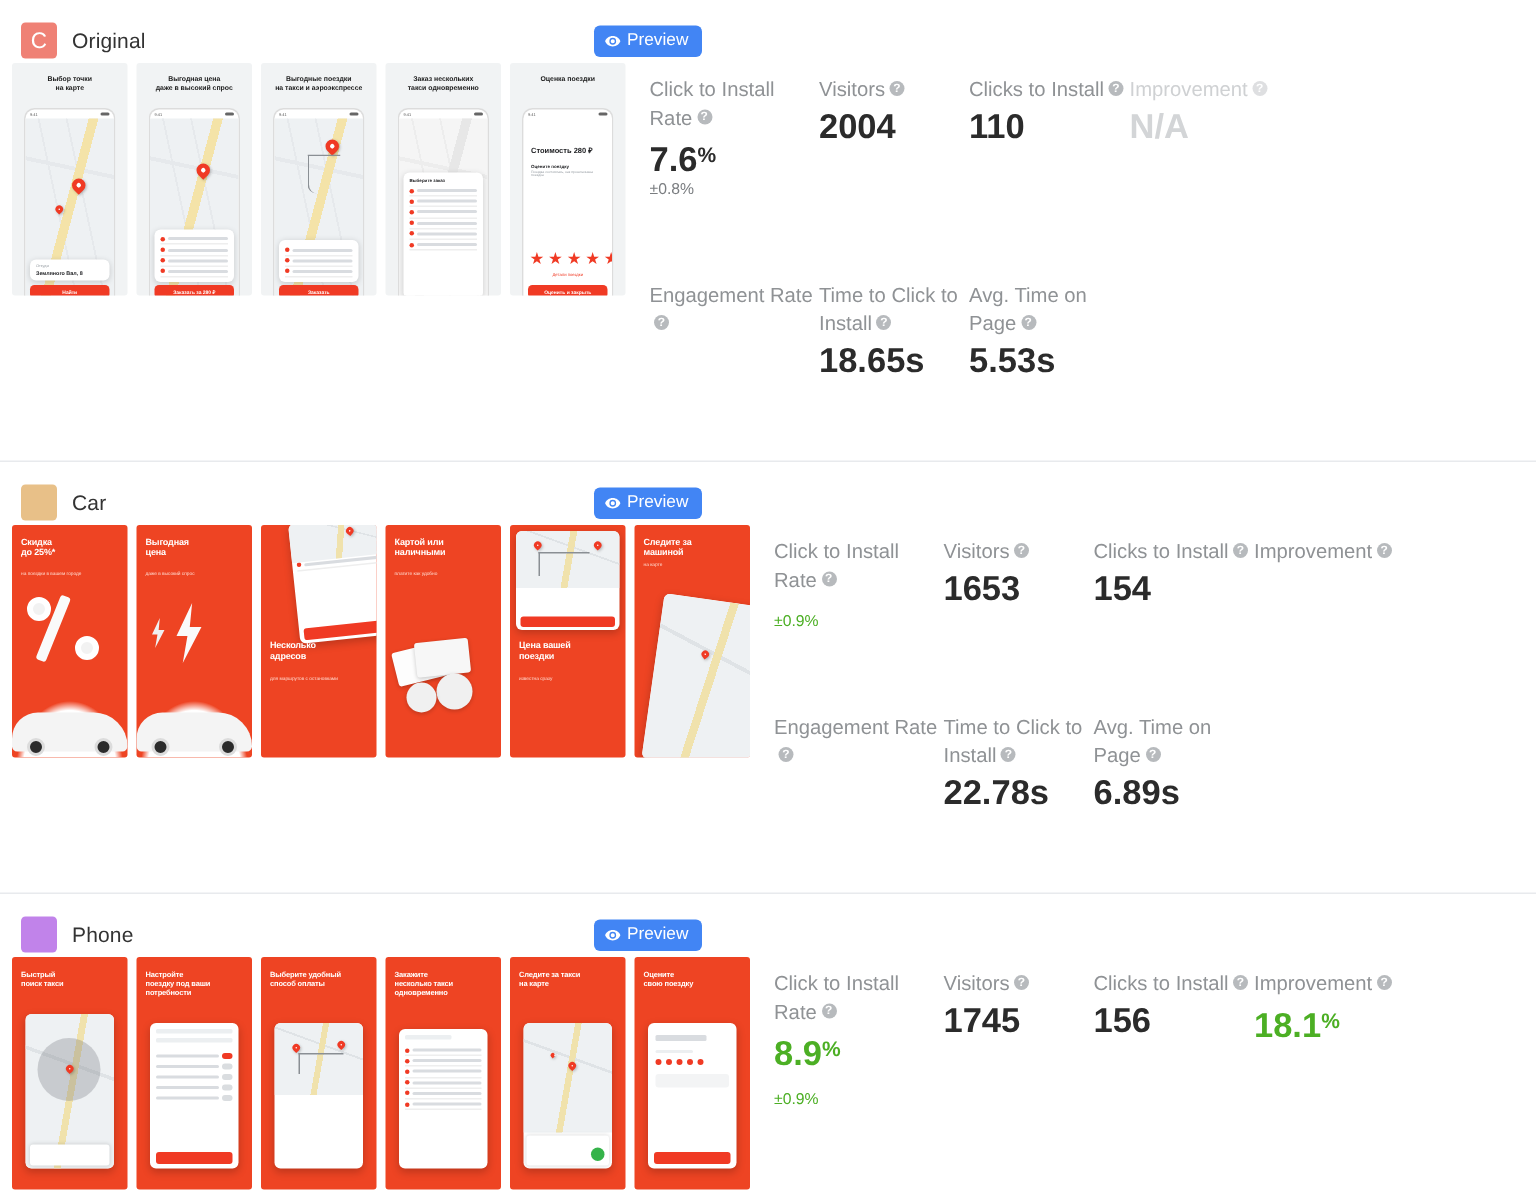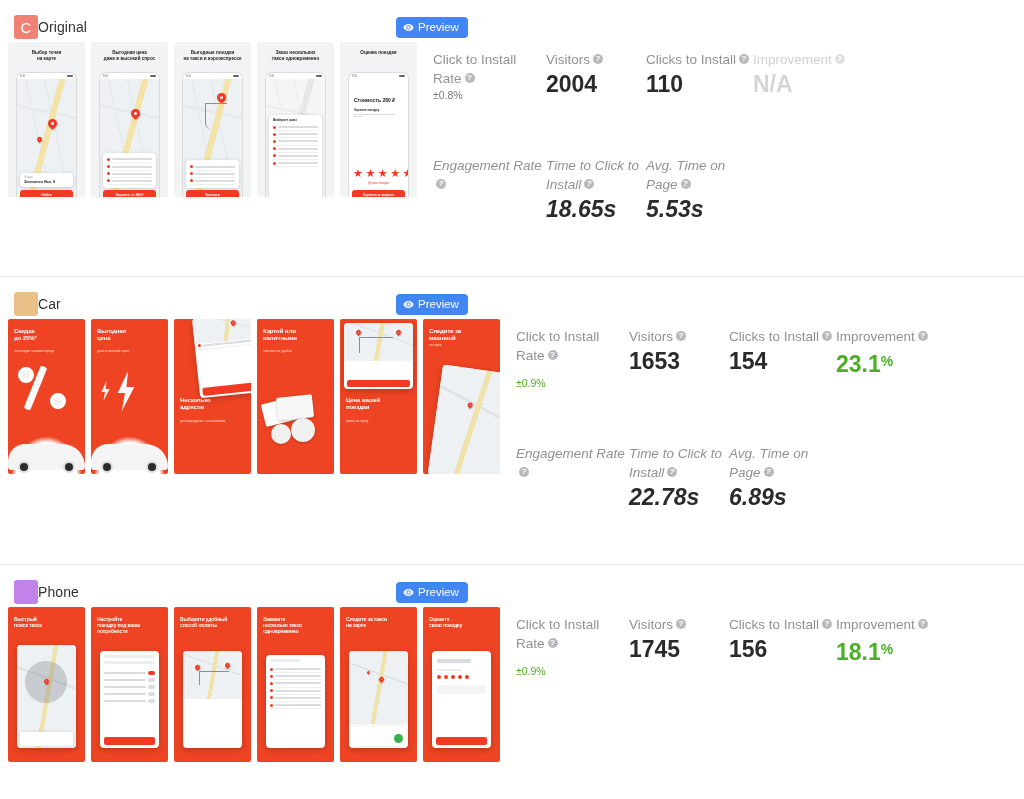--- a/index.html
+++ b/index.html
@@ -26,21 +26,21 @@
   }
   .badge {
     width: 24px; height: 24px; border-radius: 3px;
     display: flex; align-items: center; justify-content: center;
     color: #fff; font-size: 15px; font-weight: 400;
     font-family: "Liberation Sans", sans-serif;
     line-height: 1;
     flex: 0 0 auto;
   }
   .variant-name {
-    font-size: 14px; color: #333; letter-spacing: 0.1px;
+    margin-left: 10px; font-size: 14px; color: #333; letter-spacing: 0.1px;
   }
   .preview-btn {
     margin-left: auto;
     background: #4285f4; color: #fff;
     border: none; border-radius: 4px;
     height: 21px; padding: 0 9px 0 7px;
     font-size: 11.5px; font-family: "Liberation Sans", sans-serif;
     display: flex; align-items: center; gap: 4px;
     cursor: pointer;
     position: absolute; left: 396px;
@@ -178,21 +178,21 @@
   
   .metrics {
     flex: 1 1 auto;
     padding-left: 16px;
     display: grid;
     grid-template-columns: 113px 100px 107px auto;
     grid-auto-rows: min-content;
     row-gap: 0;
   }
   .metric { padding-top: 8px; }
-  .metric.r2 { padding-top: 55px; font-style: italic; }
+  .metric.r2 { padding-top: 55px; }
   .metric-label {
     font-size: 13.5px; color: #8f9295; line-height: 19px;
     font-family: "Liberation Sans", sans-serif;
   }
   .metric-label .q {
     display:inline-block; width:10px; height:10px; border-radius:50%;
     background:#b7babd; color:#fff; font-size:8px; line-height:10px;
     text-align:center; vertical-align: 3px; margin-left: 3px; font-weight:bold;
     cursor: pointer;
   }
@@ -375,20 +375,21 @@
             </div>
             <div style="position:absolute;left:0;right:0;bottom:16px;text-align:center;font-size:2.8px;color:#f03a24;">Детали поездки</div>
             <div class="cta">Оценить и закрыть</div>
           </div>
         </div>
       </div>
 
       <div class="metrics">
         <div class="metric">
           <div class="metric-label"><span>Click to Install Rate</span><span class="q">?</span></div>
+          <div class="metric-value"><span>7.6</span><span class="sup">%</span></div>
           <div class="metric-err">±0.8%</div>
         </div>
         <div class="metric">
           <div class="metric-label"><span>Visitors</span><span class="q">?</span></div>
           <div class="metric-value">2004</div>
         </div>
         <div class="metric">
           <div class="metric-label"><span>Clicks to Install</span><span class="q">?</span></div>
           <div class="metric-value">110</div>
         </div>
@@ -548,21 +549,20 @@
         <div class="metric">
           <div class="metric-label"><span>Visitors</span><span class="q">?</span></div>
           <div class="metric-value">1653</div>
         </div>
         <div class="metric">
           <div class="metric-label"><span>Clicks to Install</span><span class="q">?</span></div>
           <div class="metric-value">154</div>
         </div>
         <div class="metric">
           <div class="metric-label"><span>Improvement</span><span class="q">?</span></div>
-          <div class="metric-value green"><span>23.1</span><span class="sup">%</span></div>
         </div>
 
         <div class="metric r2">
           <div class="metric-label"><span>Engagement Rate</span><span class="q">?</span></div>
         </div>
         <div class="metric r2">
           <div class="metric-label"><span>Time to Click to Install</span><span class="q">?</span></div>
           <div class="metric-value">22.78s</div>
         </div>
         <div class="metric r2">
@@ -727,20 +727,21 @@
               <div style="height:9px;background:#f3f4f5;border-radius:2px;margin-top:6px;"></div>
             </div>
             <div style="position:absolute;left:4px;right:4px;bottom:3px;height:8px;background:#f03a24;border-radius:2px;"></div>
           </div>
         </div>
       </div>
 
       <div class="metrics">
         <div class="metric">
           <div class="metric-label"><span>Click to Install Rate</span><span class="q">?</span></div>
+          <div class="metric-value green"><span>8.9</span><span class="sup">%</span></div>
           <div class="metric-err green">±0.9%</div>
         </div>
         <div class="metric">
           <div class="metric-label"><span>Visitors</span><span class="q">?</span></div>
           <div class="metric-value">1745</div>
         </div>
         <div class="metric">
           <div class="metric-label"><span>Clicks to Install</span><span class="q">?</span></div>
           <div class="metric-value">156</div>
         </div>

